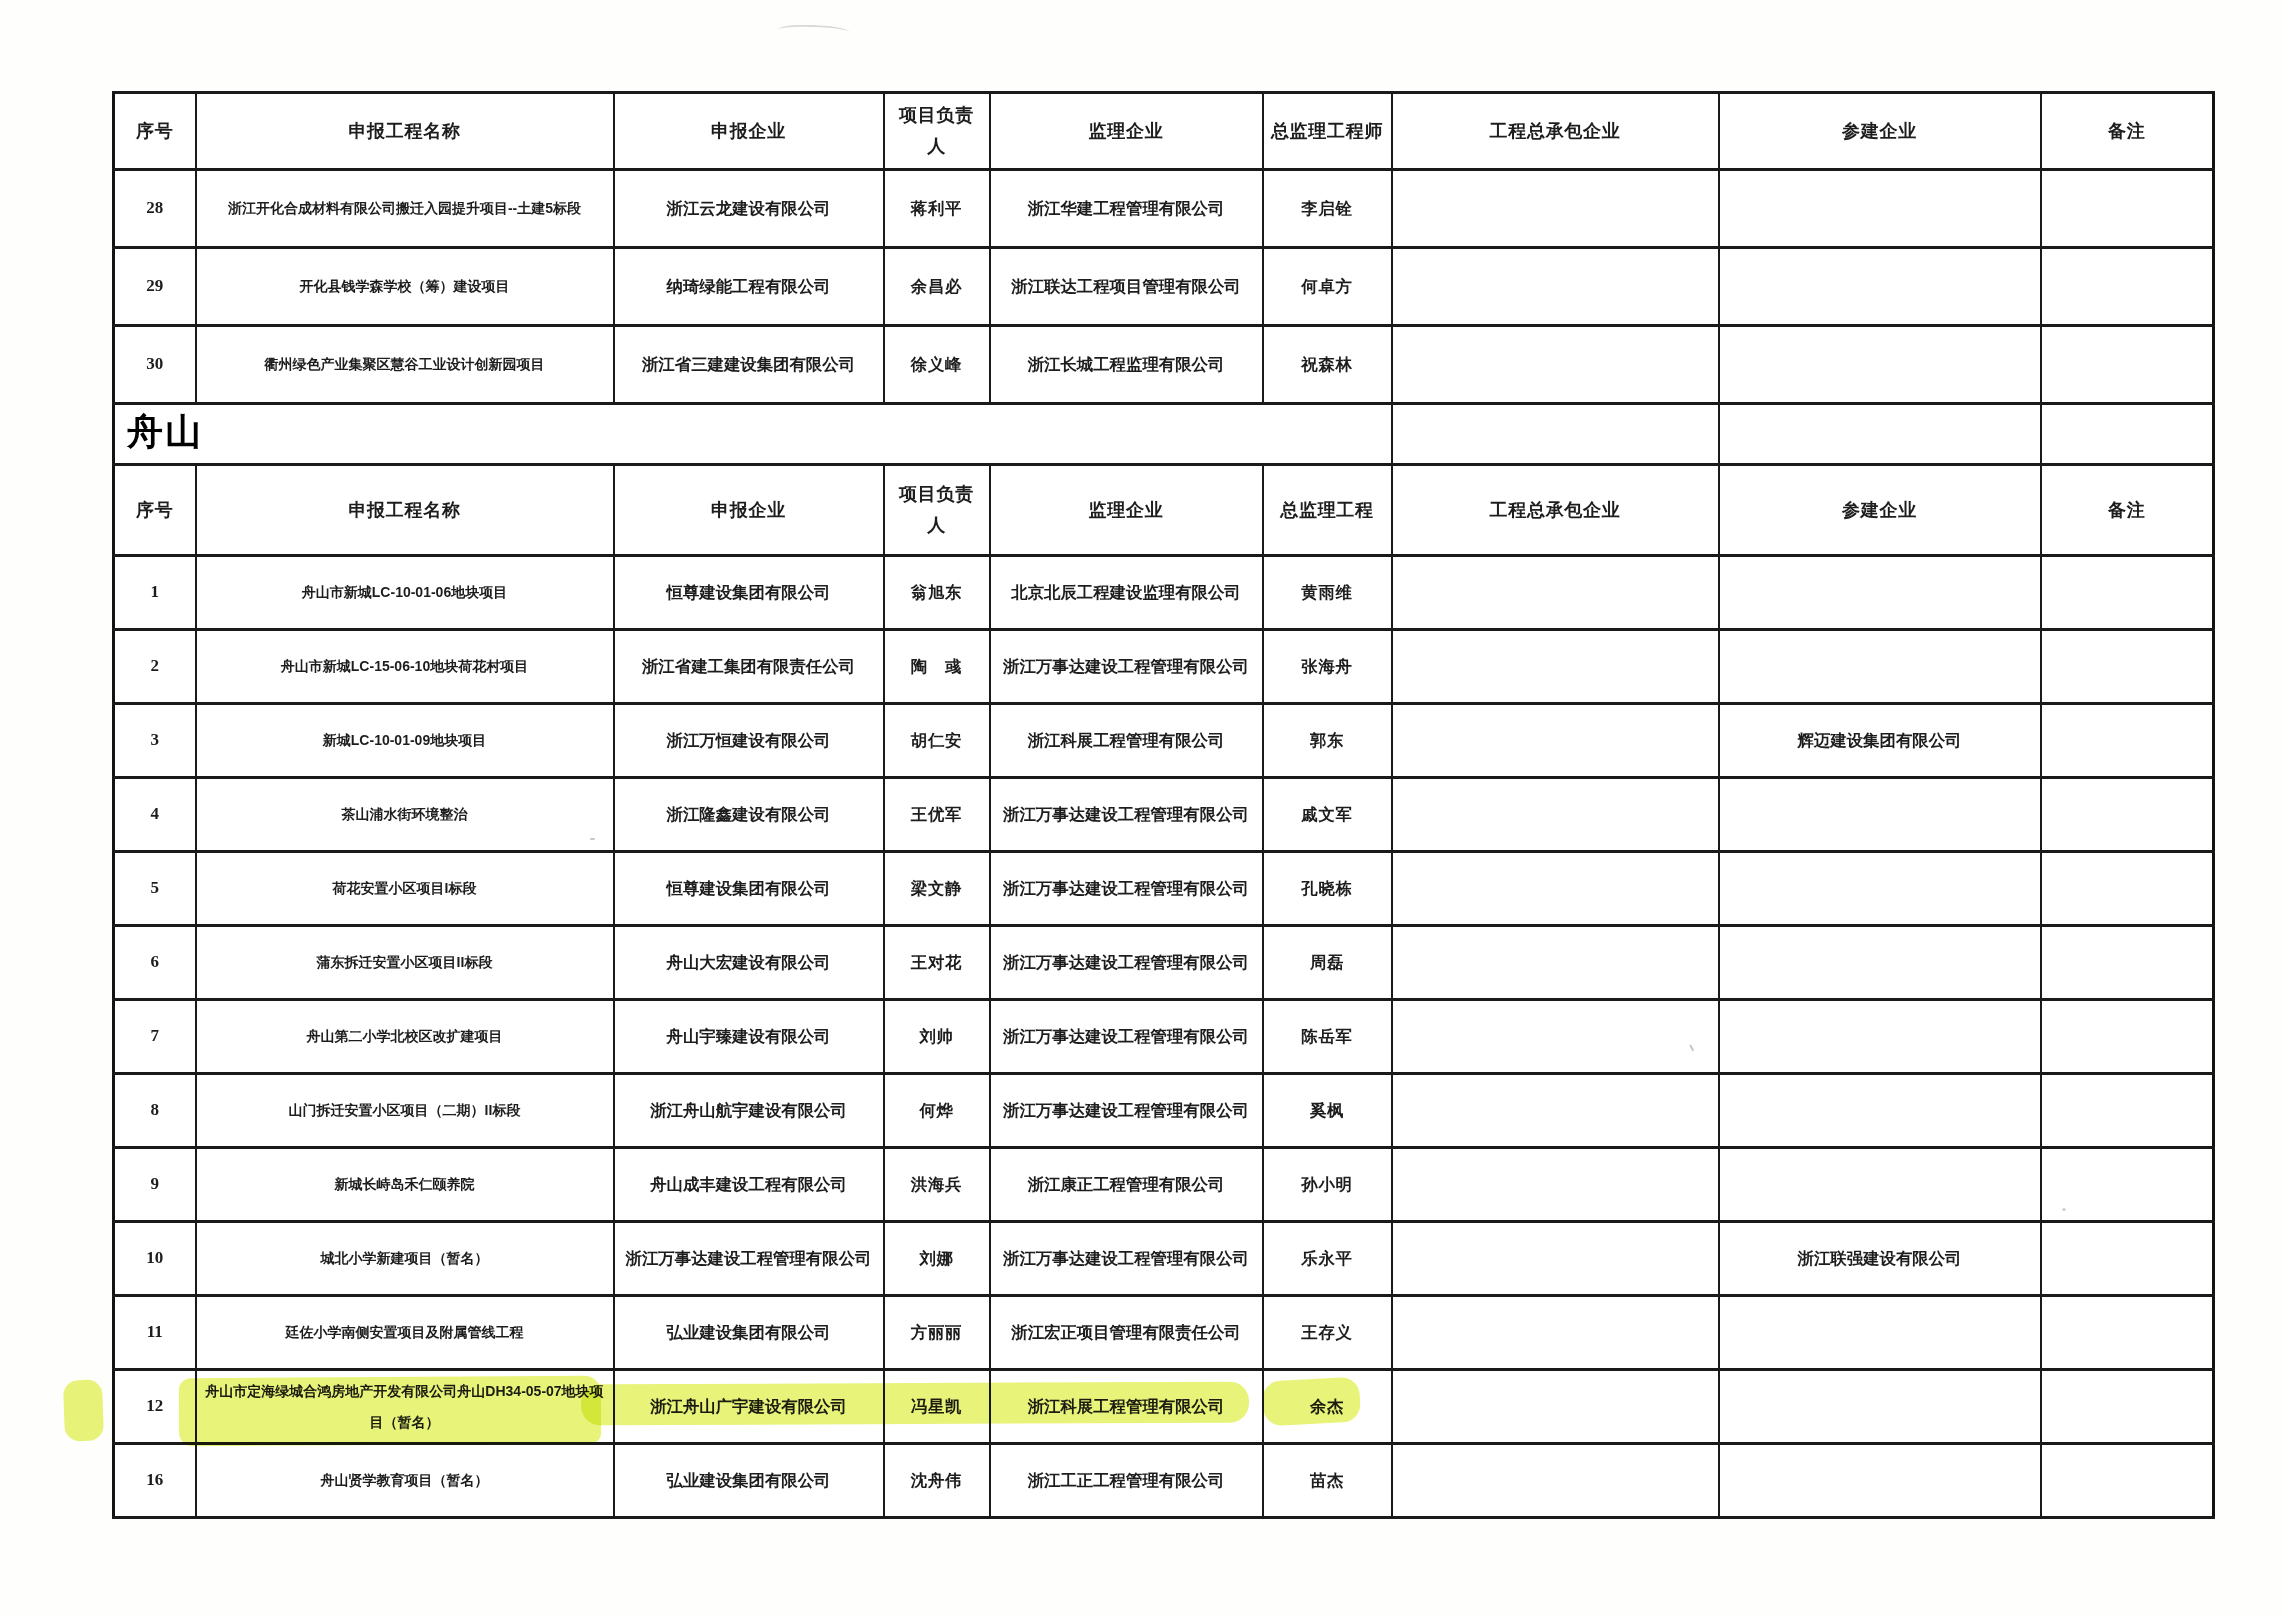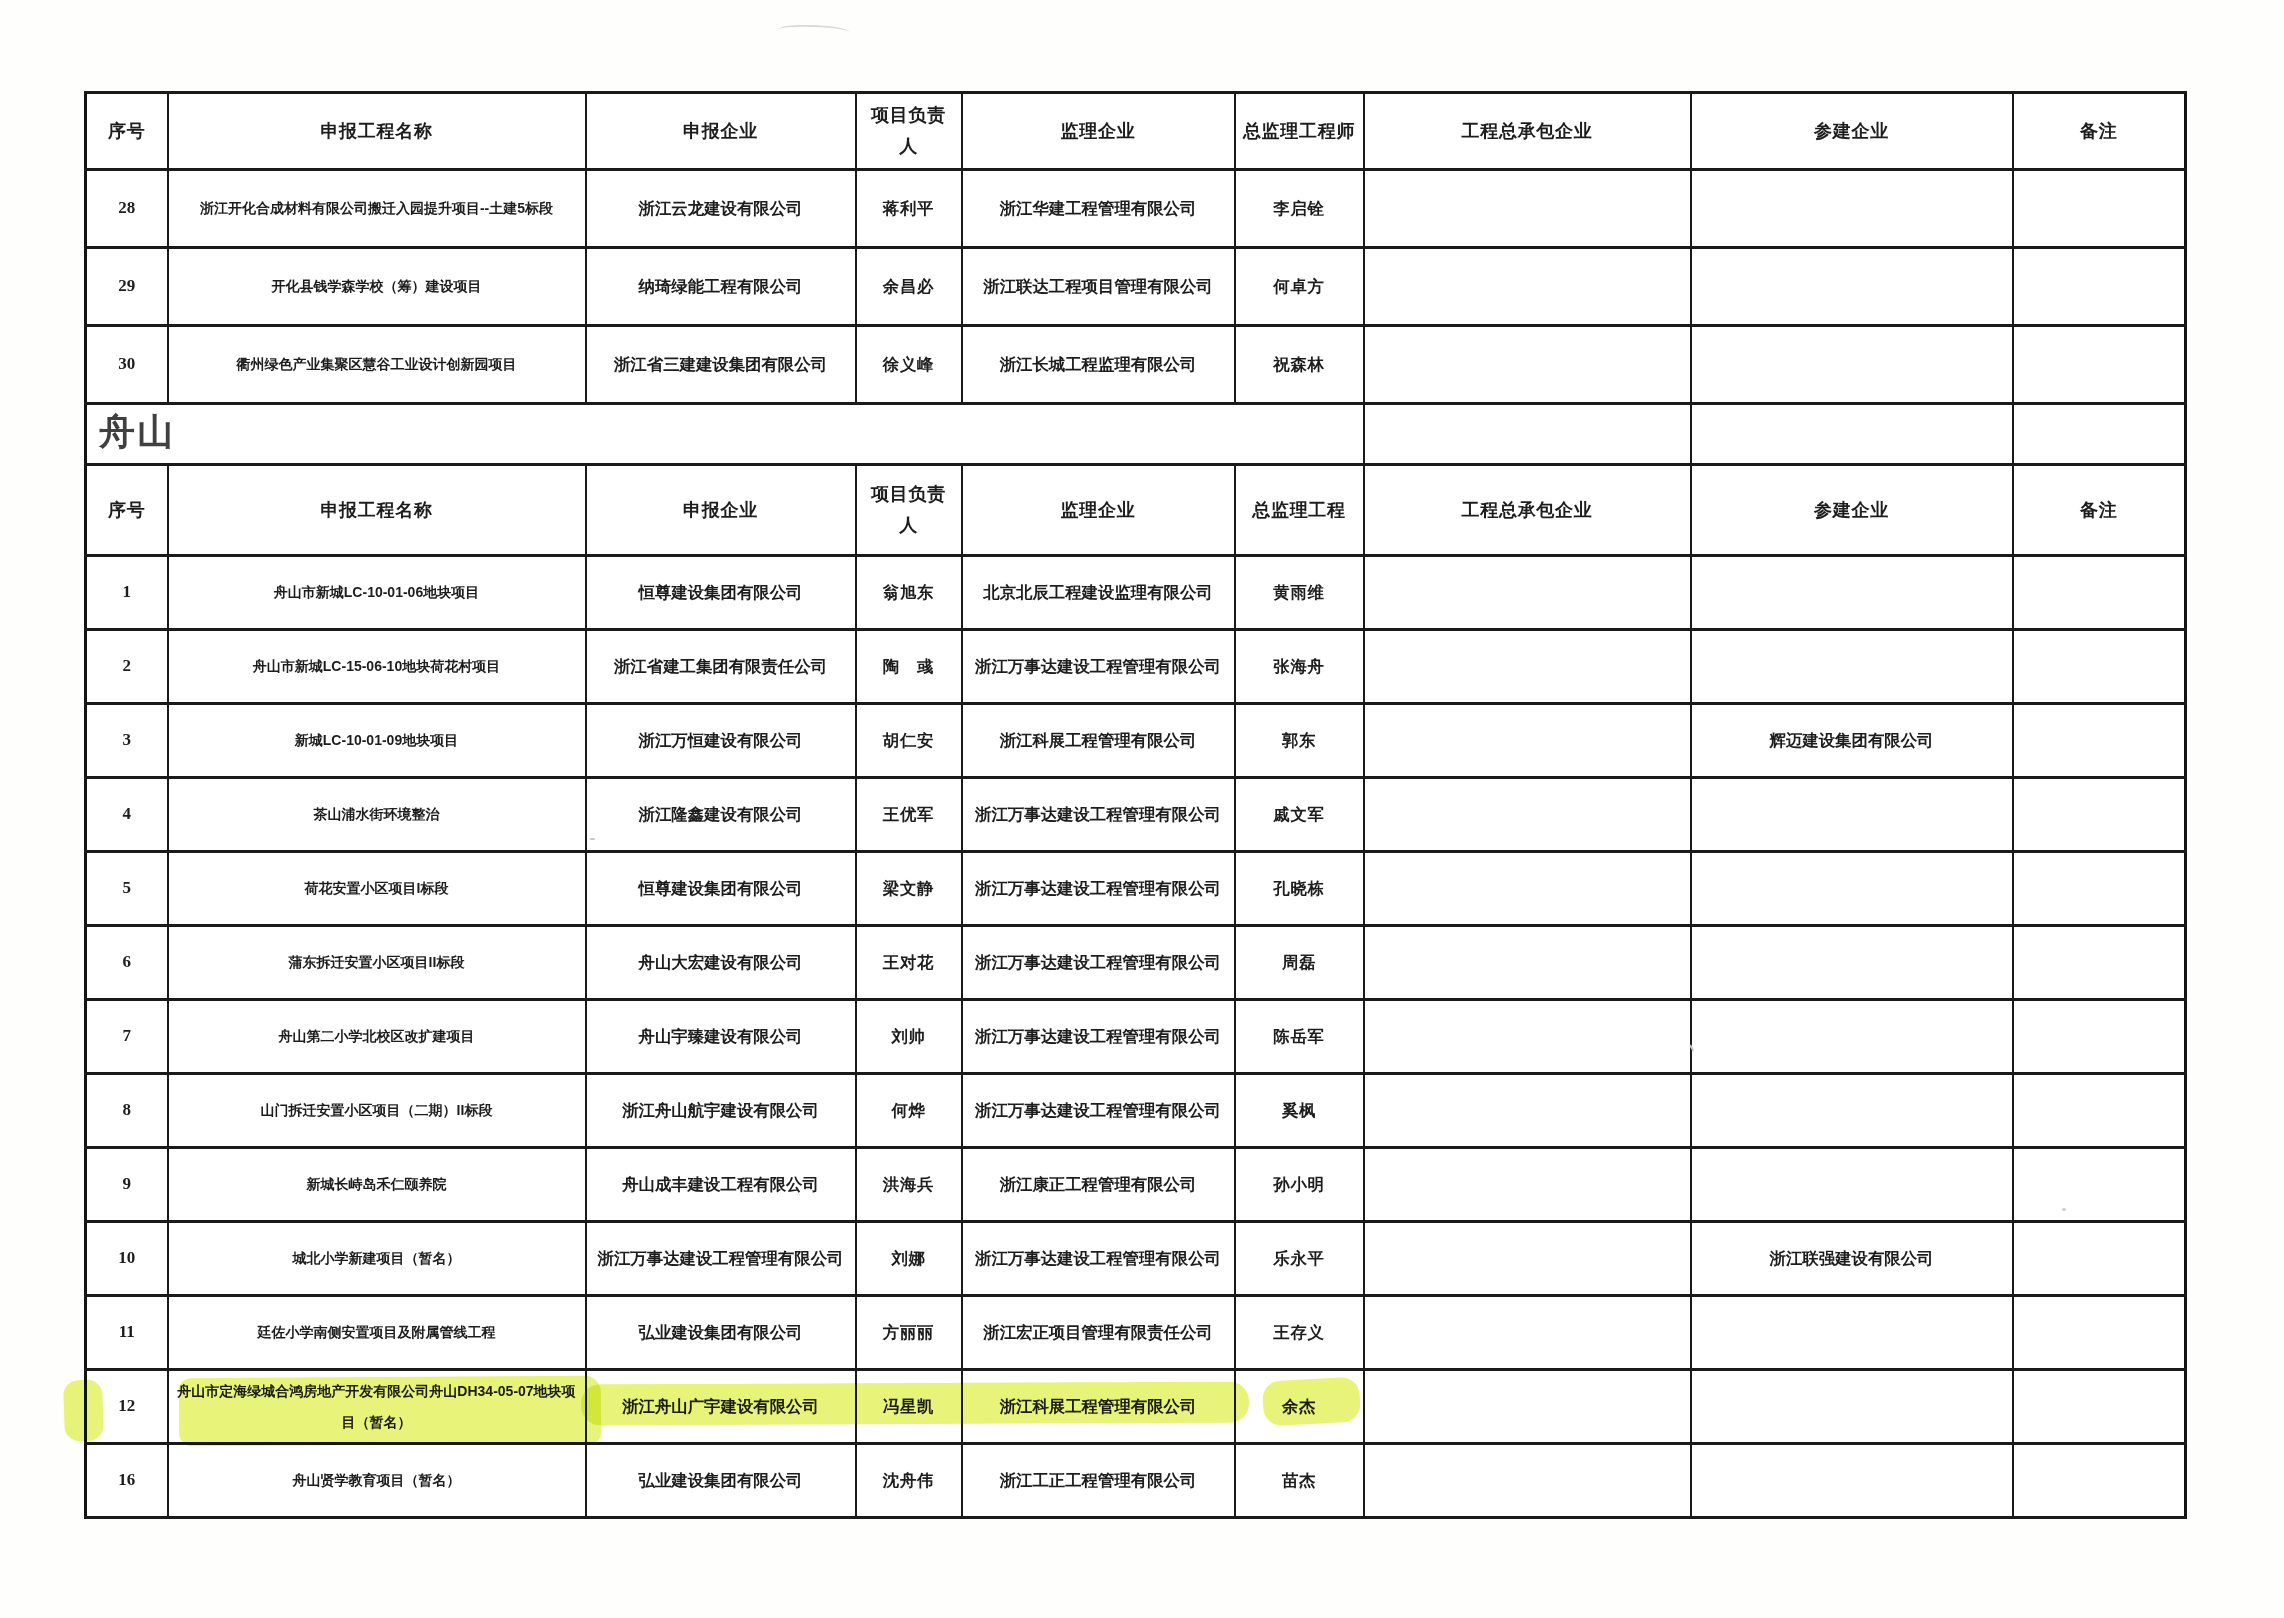--- a/index.html
+++ b/index.html
@@ -4,21 +4,21 @@
 <style>
   html,body{margin:0;padding:0;}
   body{
     width:2284px;height:1618px;position:relative;overflow:hidden;
     background:#fdfdfc;
     font-family:"Liberation Sans","DejaVu Sans",sans-serif;
   }
   .page{position:absolute;inset:0;background:#fefefd;}
 
   table.sheet{
-    position:absolute;left:84px;top:91px;width:2099px;
+    position:absolute;left:112px;top:91px;width:2099px;
     table-layout:fixed;border-collapse:collapse;background:#fff;
     border:3.7px solid #131313;
   }
   td,th{
     border:2.2px solid #1a1a1a;
     border-top-width:3px;border-bottom-width:3px;
     text-align:center;vertical-align:middle;
     padding:3px 7.4px;overflow:hidden;
     font-weight:bold;color:#1d1d1d;font-size:16.4px;line-height:1.7;
   }
@@ -26,21 +26,21 @@
   tr.h1{height:77px;}
   tr.t{height:78px;}
   tr.band{height:61px;}
   tr.h2{height:91px;}
   tr.z{height:74px;}
   td.c-no{font-family:"Liberation Serif","DejaVu Serif",serif;font-size:17px;}
   td.c-project{font-size:14px;line-height:2.15;padding:1.5px 6px;}
   td.c-leader,td.c-chief{letter-spacing:0.7px;}
   td.section-cell{
     text-align:left;font-size:36px;letter-spacing:2.2px;
-    padding:0 0 4.5px 12px;line-height:1.1;color:#404040;
+    padding:0 0 4.5px 12px;line-height:1.1;color:#000000;
   }
 
   
   .hl{
     position:absolute;background:#e2f054;opacity:.78;
     mix-blend-mode:multiply;pointer-events:none;
   }
   .hl-spur{left:64px;top:1380px;width:39px;height:61px;border-radius:15px;transform:rotate(-2deg);}
   .hl-project{left:179px;top:1377px;width:422px;height:68px;border-radius:12px 16.4px 10.4px 13.4px;transform:rotate(-0.35deg);}
   .hl-mid{left:581px;top:1383px;width:668px;height:41px;border-radius:19.3px;transform:rotate(-0.25deg);}

